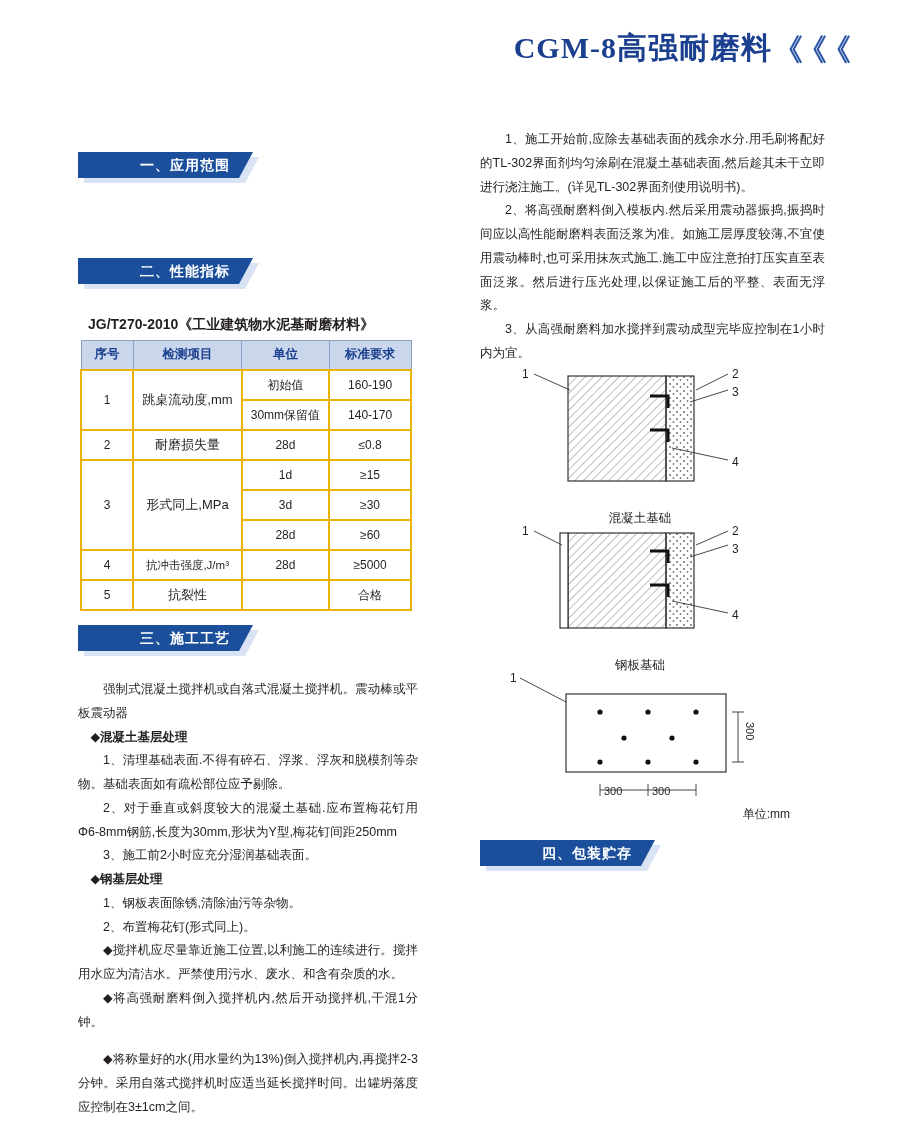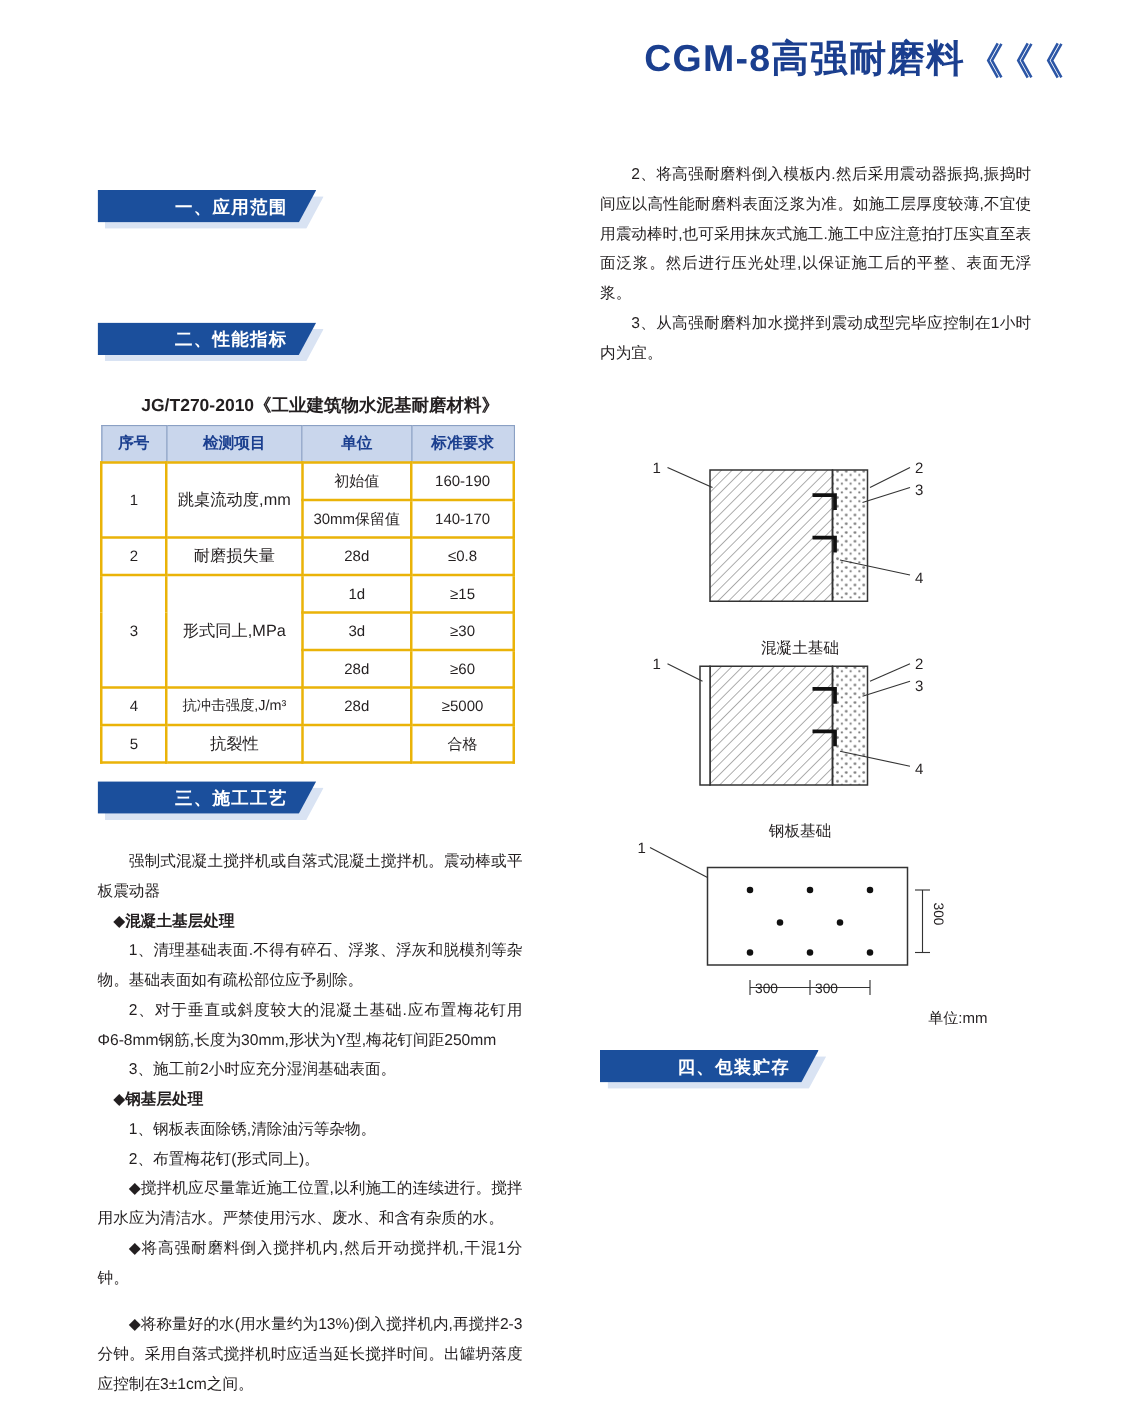--- a/index.html
+++ b/index.html
@@ -8,21 +8,21 @@
     font-family:"Liberation Sans","DejaVu Sans",sans-serif;color:#231f20;
     font-size:12.5px;line-height:1.75;
   }
   .page{position:relative;width:900px;height:1126px;overflow:hidden;}
 
   
   .header{position:absolute;left:0;top:22px;width:900px;height:48px;}
   .header-title{
     position:absolute;right:128px;top:0;
     font-size:30px;font-weight:bold;color:#1b3f8f;letter-spacing:1px;
-    font-family:Liberation Sans, sans-serif;
+    font-family:Liberation Serif, serif;
     white-space:nowrap;
   }
   .header-chevrons{
     position:absolute;right:55px;top:2px;
     font-size:30px;color:#2c56a6;font-weight:bold;letter-spacing:-6px;
   }
 
   
   .intro{position:absolute;left:78px;top:82px;width:745px;text-indent:2em;
          text-align:justify;font-size:12.5px;line-height:1.9;}
@@ -83,21 +83,21 @@
     <div class="txt">一、应用范围</div>
   </div>
 
 
   <div class="banner" style="left:78px;top:258px;width:175px;">
     <div class="bar2"></div>
       <div class="bar"></div>
     <div class="txt">二、性能指标</div>
   </div>
 
-  <div class="std-title" style="position:absolute;left:88px;top:312px;width:360px;margin-left:25px;">JG/T270-2010《工业建筑物水泥基耐磨材料》</div>
+  <div class="std-title" style="position:absolute;left:88px;top:312px;width:360px;">JG/T270-2010《工业建筑物水泥基耐磨材料》</div>
 
   <table class="spec" style="position:absolute;left:80px;top:340px;">
     <tbody>
         <tr>
       <th style="width:52px;">序号</th>
       <th style="width:110px;">检测项目</th>
       <th style="width:88px;">单位</th>
       <th style="width:82px;">标准要求</th>
     </tr>
     <tr>
@@ -159,20 +159,21 @@
     <div class="para">3、施工前2小时应充分湿润基础表面。</div>
     <div class="bulletline">◆钢基层处理</div>
     <div class="para">1、钢板表面除锈,清除油污等杂物。</div>
     <div class="para">2、布置梅花钉(形式同上)。</div>
     <div class="para">◆搅拌机应尽量靠近施工位置,以利施工的连续进行。搅拌用水应为清洁水。严禁使用污水、废水、和含有杂质的水。</div>
     <div class="para">◆将高强耐磨料倒入搅拌机内,然后开动搅拌机,干混1分钟。</div>
     <div class="para" style="margin-top:14px;">◆将称量好的水(用水量约为13%)倒入搅拌机内,再搅拌2-3分钟。采用自落式搅拌机时应适当延长搅拌时间。出罐坍落度应控制在3±1cm之间。</div>
   </div>
 
   <div style="position:absolute;left:480px;top:128px;width:345px;">
+    <div class="para">1、施工开始前,应除去基础表面的残余水分.用毛刷将配好的TL-302界面剂均匀涂刷在混凝土基础表面,然后趁其未干立即进行浇注施工。(详见TL-302界面剂使用说明书)。</div>
     <div class="para">2、将高强耐磨料倒入模板内.然后采用震动器振捣,振捣时间应以高性能耐磨料表面泛浆为准。如施工层厚度较薄,不宜使用震动棒时,也可采用抹灰式施工.施工中应注意拍打压实直至表面泛浆。然后进行压光处理,以保证施工后的平整、表面无浮浆。</div>
     <div class="para">3、从高强耐磨料加水搅拌到震动成型完毕应控制在1小时内为宜。</div>
   </div>
 
   <div style="position:absolute;left:500px;top:368px;width:320px;">
     <svg width="320" height="130" viewBox="0 0 320 130">
       <defs>
         <pattern id="hatchA" width="6" height="6" patternTransform="rotate(45)" patternUnits="userSpaceOnUse">
           <line x1="0" y1="0" x2="0" y2="6" stroke="#5c5c5c" stroke-width="0.8"></line>
         </pattern>

